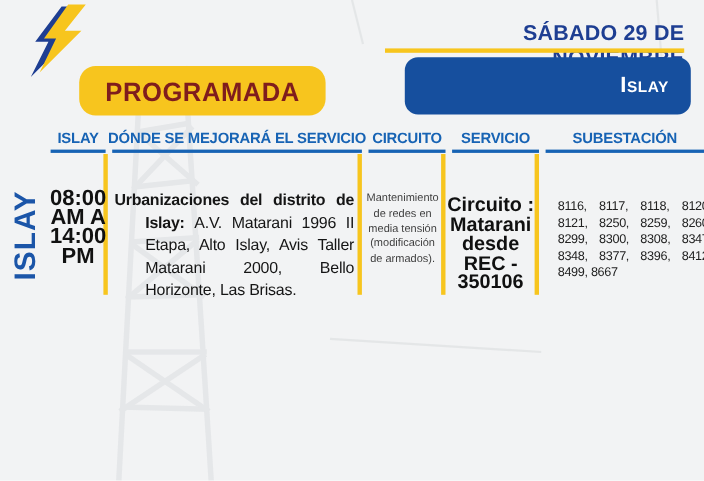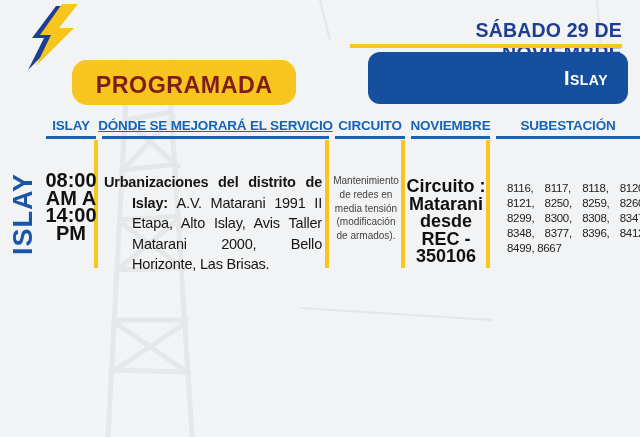--- a/index.html
+++ b/index.html
@@ -55,21 +55,21 @@
   
   .thead { position:absolute; left:46px; top:114px; width:594px; height:25px; display:flex; }
   .th {
     display:flex; align-items:center; justify-content:center;
     font-weight:bold; color:#1763b4; font-size:13.5px; letter-spacing:-0.2px;
     border-bottom:3px solid #1763b4; box-sizing:border-box; margin-right:6px;
     white-space:nowrap;
   }
   .th:last-child { margin-right:0; }
   .th-hora { width:50px; }
-  .th-donde { width:227px;text-decoration:underline; }
+  .th-donde { width:227px; }
   .th-trabajos { width:70px; }
   .th-circuito { width:79px; }
   .th-subestacion { width:144px; }
 
   
   .vsep { position:absolute; top:140px; width:4px; height:128px; background:#f7c51e; }
   .vsep1 { left:94px; } .vsep2 { left:325px; } .vsep3 { left:401px; } .vsep4 { left:486px; }
 
   
   .cell-hora {
@@ -141,35 +141,35 @@
   <div class="region-box">
     <span>Islay</span>
   </div>
 
   <div class="side-label">ISLAY</div>
 
   <div class="thead">
     <div class="th th-hora">ISLAY</div>
     <div class="th th-donde">DÓNDE SE MEJORARÁ EL SERVICIO</div>
     <div class="th th-trabajos">CIRCUITO</div>
-    <div class="th th-circuito">NOVIEMBRE</div>
+    <div class="th th-circuito">SERVICIO</div>
     <div class="th th-subestacion">SUBESTACIÓN</div>
   </div>
 
   <div class="vsep vsep1"></div>
   <div class="vsep vsep2"></div>
   <div class="vsep vsep3"></div>
   <div class="vsep vsep4"></div>
 
   <div class="cell-hora">08:00
 AM A
 14:00
 PM</div>
 
-  <div class="cell-donde"><b>Urbanizaciones del distrito de Islay: </b><span>A.V. Matarani 1991 II Etapa, Alto Islay, Avis Taller Matarani 2000, Bello Horizonte, Las Brisas.</span></div>
+  <div class="cell-donde"><b>Urbanizaciones del distrito de Islay: </b><span>A.V. Matarani 1996 II Etapa, Alto Islay, Avis Taller Matarani 2000, Bello Horizonte, Las Brisas.</span></div>
 
   <div class="cell-trabajos">Mantenimiento de redes en media tensión (modificación de armados).</div>
 
   <div class="cell-circuito">Circuito :
 Matarani
 desde REC -
 350106</div>
 
   <div class="cell-subestacion">8116, 8117, 8118, 8120, 8121, 8250, 8259, 8260, 8299, 8300, 8308, 8347, 8348, 8377, 8396, 8412, 8499, 8667</div>
 

